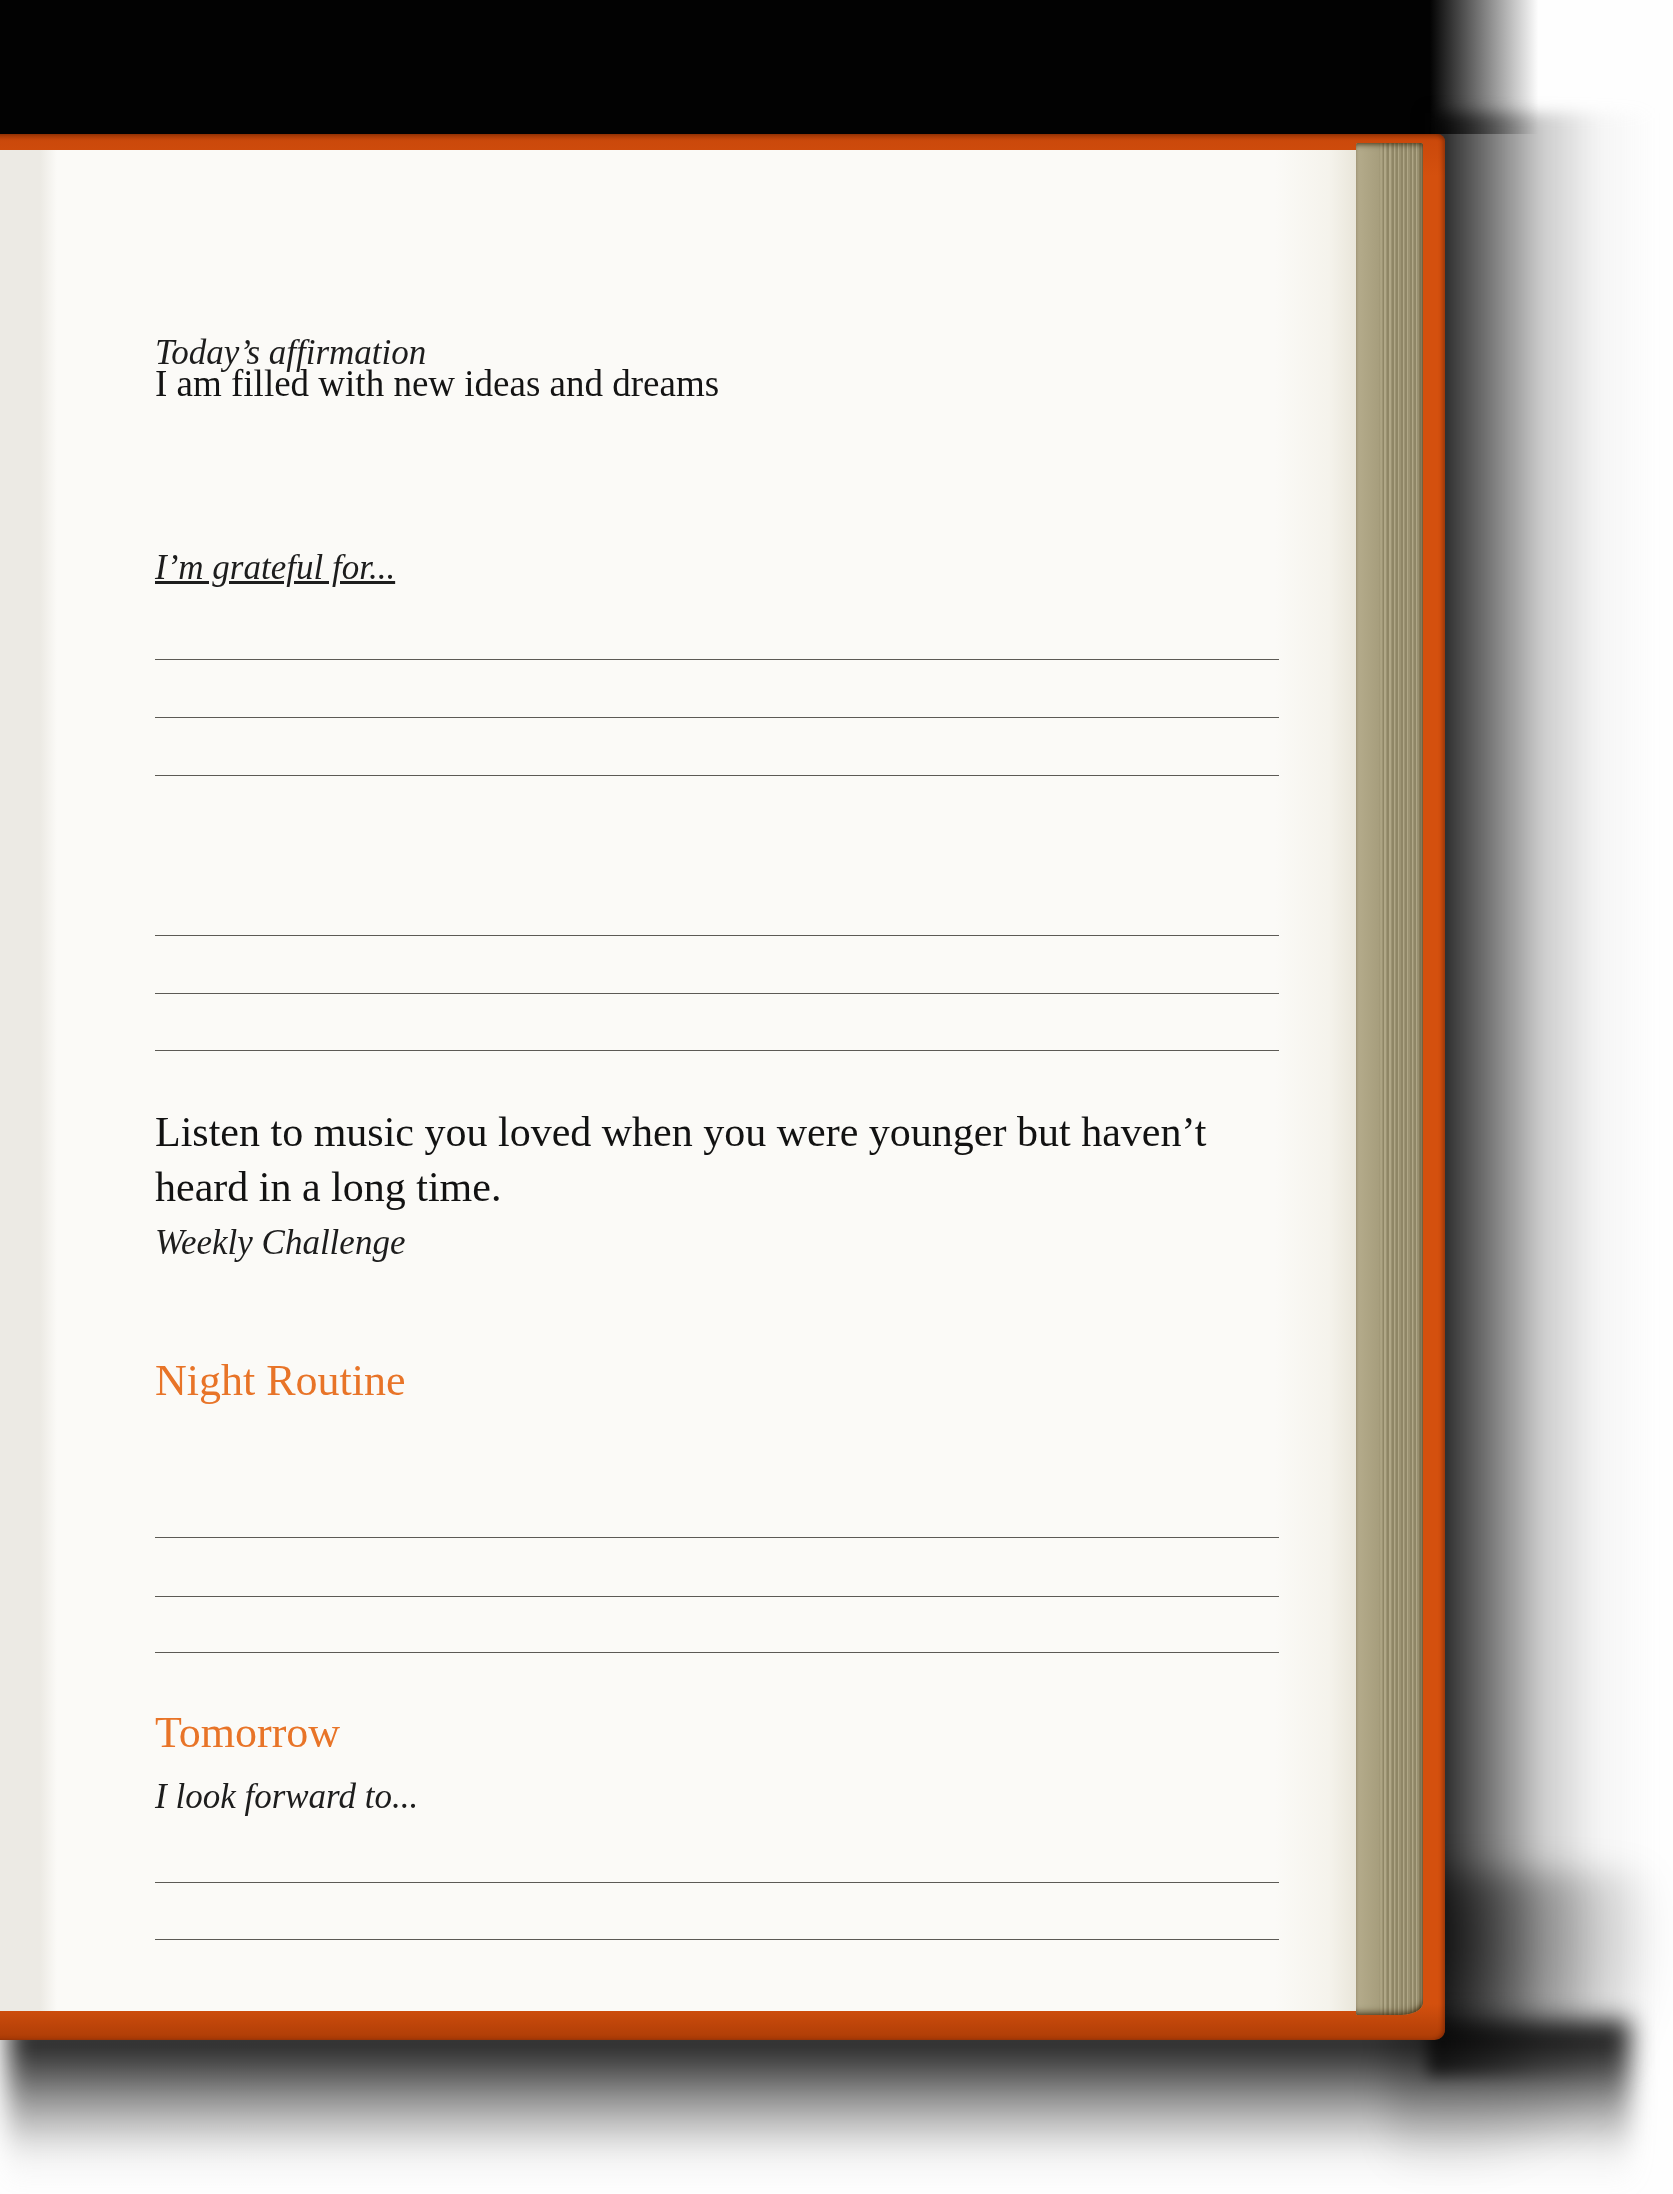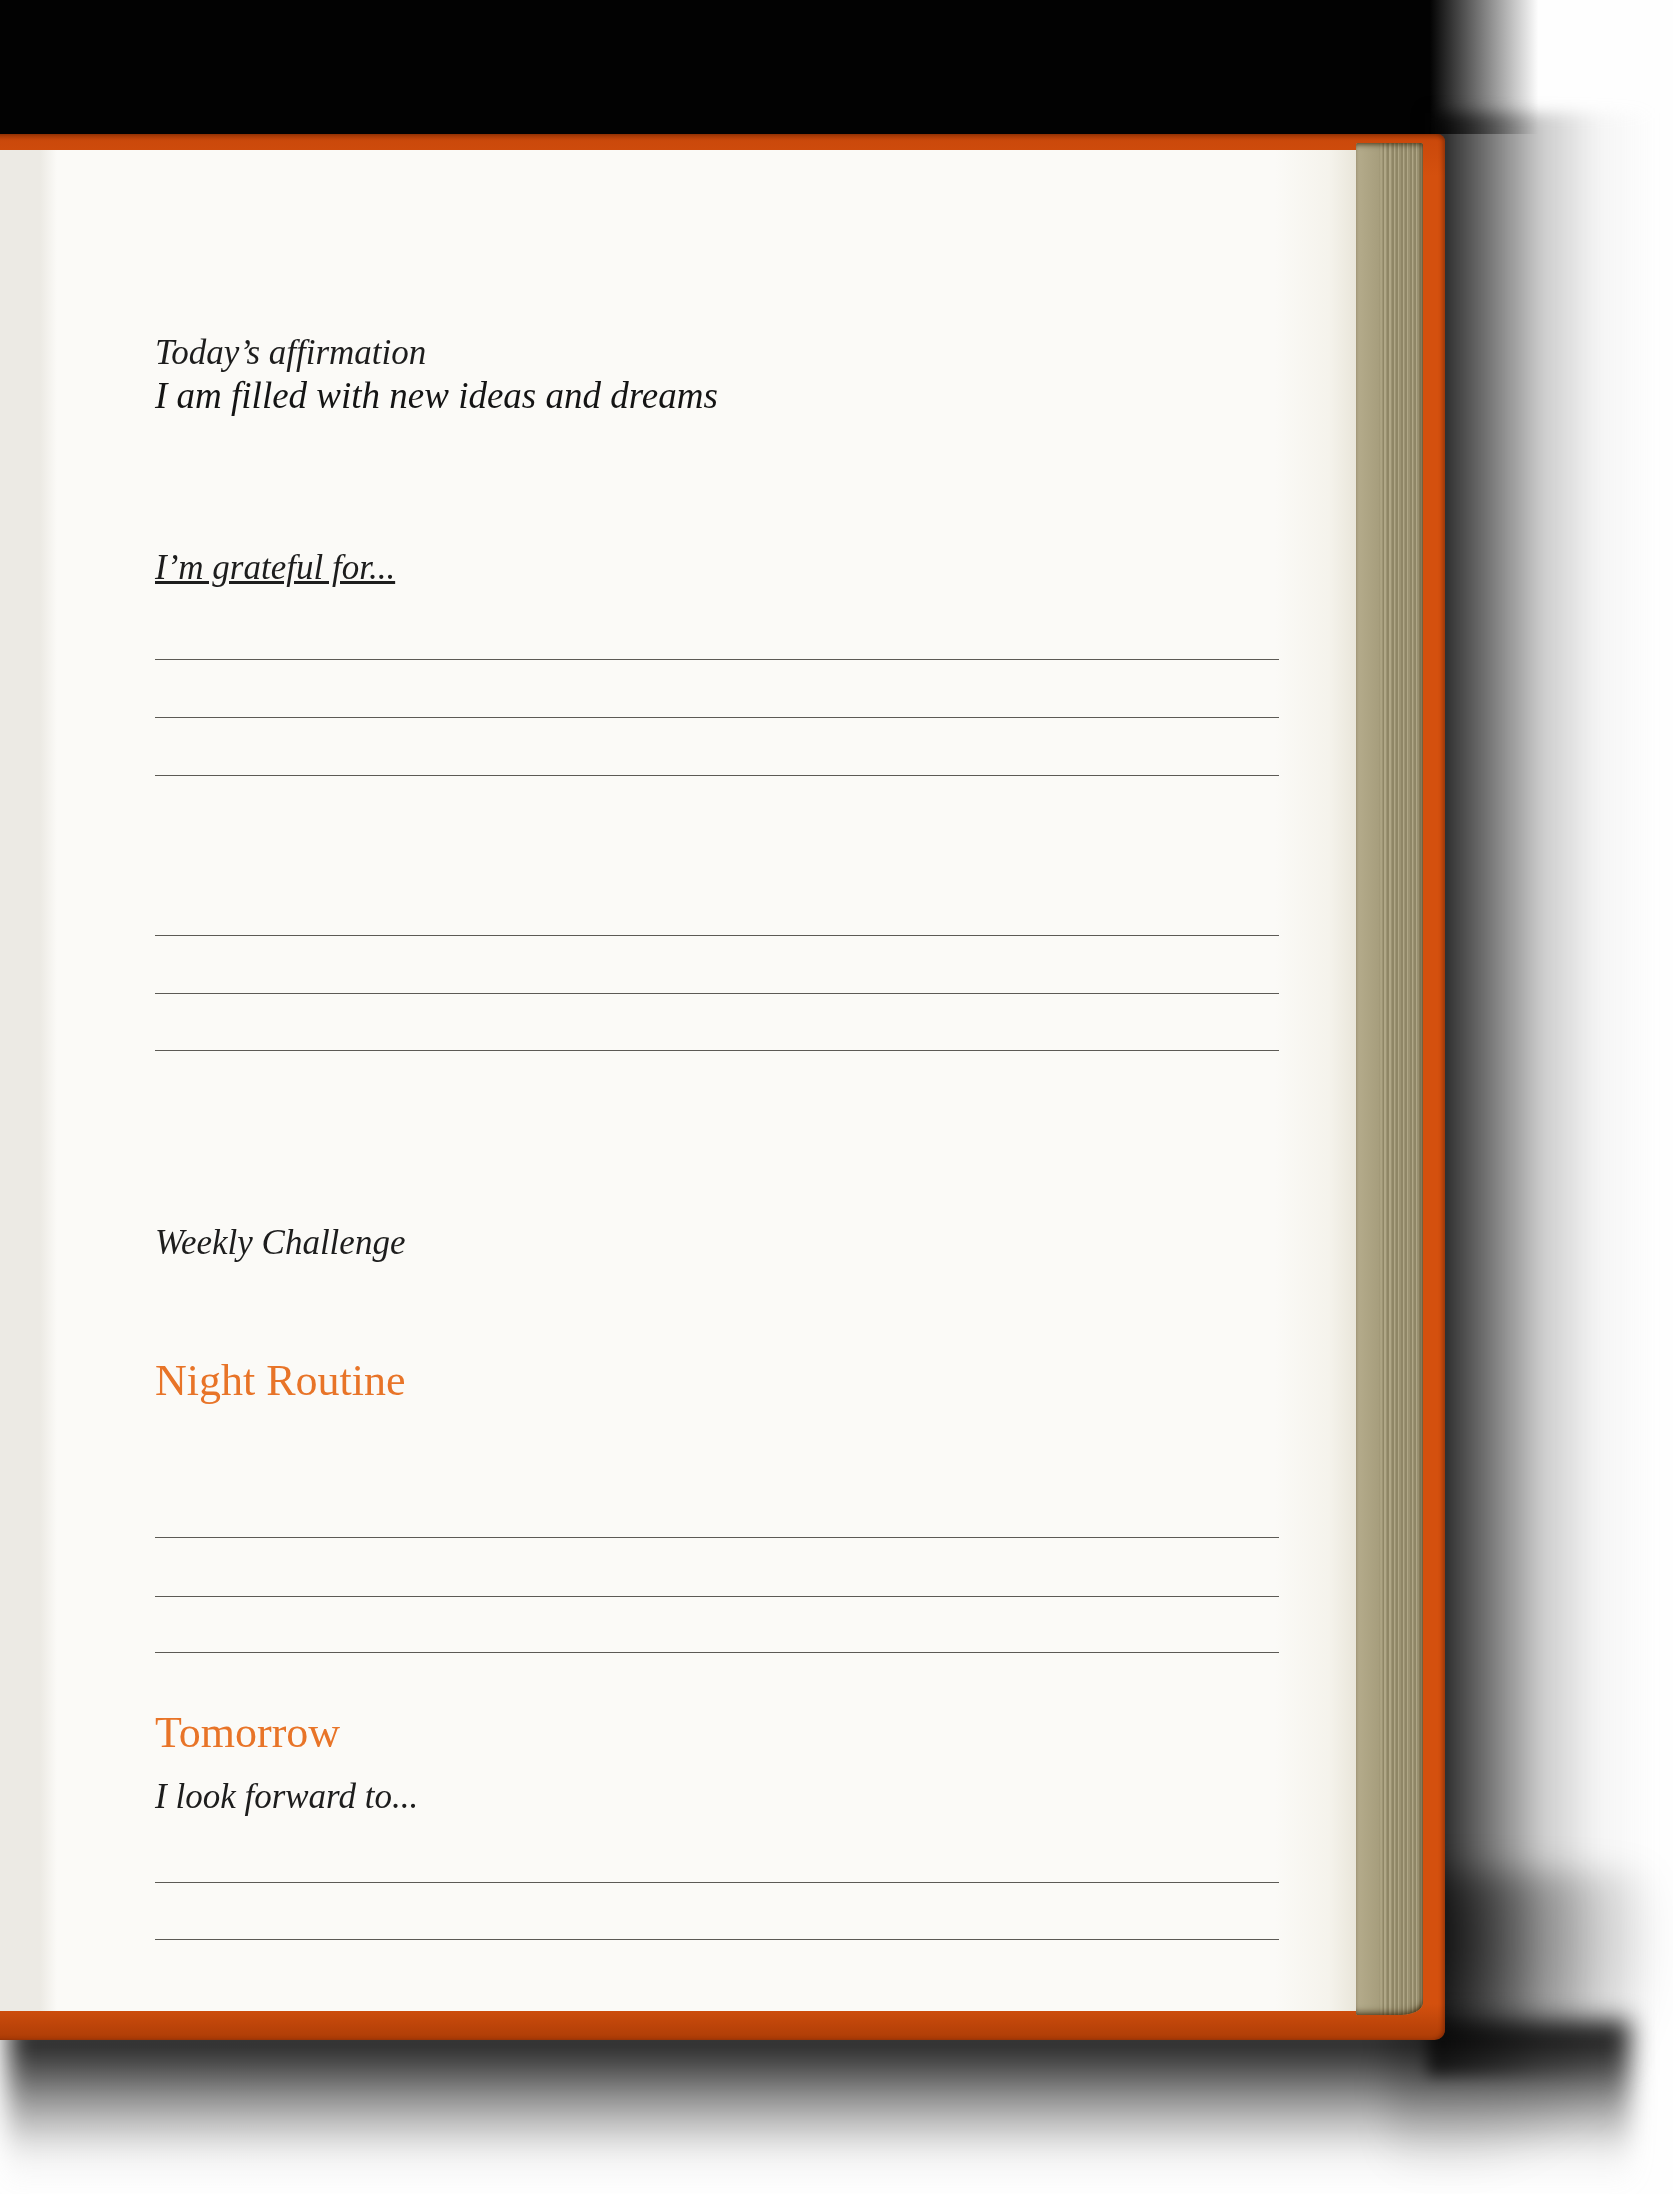--- a/index.html
+++ b/index.html
@@ -128,21 +128,21 @@
   }
   .challenge-text {
     font-size: 42px;
     line-height: 55px;
     width: 1132px;
     white-space: normal;
     color: #121212;
   }
 
   .t-afflabel   { top: 183px; }
-  .t-afftext    { top: 224px; font-style: italic; }
+  .t-afftext    { top: 212px; }
   .t-morning    { top: 332px; }
   .t-grateful   { top: 398px; text-decoration: underline; }
   .t-great      { top: 683px; }
   .t-challenge  { top: 955px; }
   .t-weekly     { top: 1056px; margin-top: 17px; }
   .t-night      { top: 1205px; }
   .t-amazing    { top: 1272px; }
   .t-tomorrow   { top: 1557px; }
   .t-forward    { top: 1627px; }
 
@@ -180,20 +180,21 @@
 
       <div class="rule" style="top:509px"></div>
       <div class="rule" style="top:567px"></div>
       <div class="rule" style="top:625px"></div>
 
 
       <div class="rule" style="top:785px"></div>
       <div class="rule" style="top:843px"></div>
       <div class="rule" style="top:900px"></div>
 
+      <div class="txt challenge-text t-challenge">Listen to music you loved when you were younger but haven’t heard in a long time.</div>
       <div class="txt italic-prompt t-weekly">Weekly Challenge</div>
 
       <div class="txt section-title t-night">Night Routine</div>
 
       <div class="rule" style="top:1387px"></div>
       <div class="rule" style="top:1446px"></div>
       <div class="rule" style="top:1502px"></div>
 
       <div class="txt section-title t-tomorrow">Tomorrow</div>
       <div class="txt italic-prompt t-forward">I look forward to...</div>

